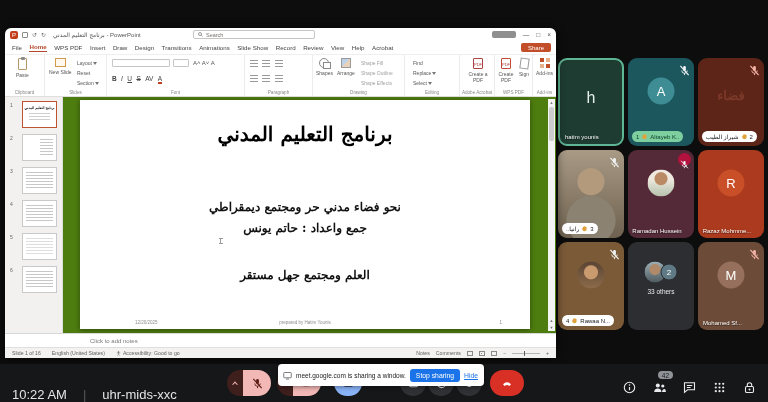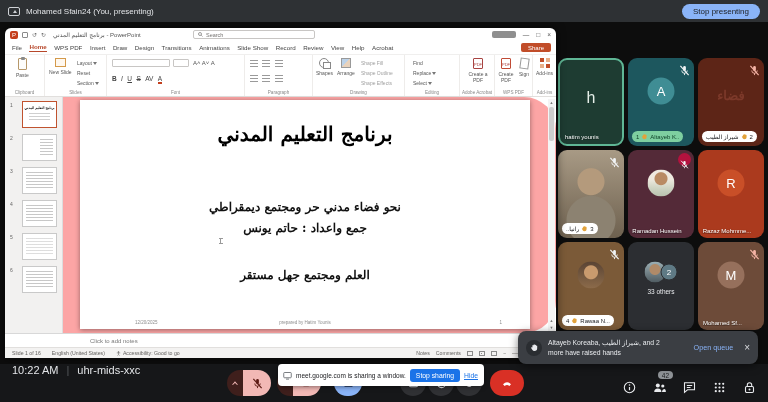--- a/index.html
+++ b/index.html
@@ -47,21 +47,21 @@
   .arr-ic { width:10px; height:10px; background:linear-gradient(135deg,#bcd2e8 0 50%,#e8d2bc 50%); border:1px solid #999; }
   .pdf-ic { width:10px; height:11px; border:1px solid #a94442; border-radius:1px; color:#a94442; font-size:4px; line-height:11px; text-align:center; }
   .grid-ic { width:10px; height:10px; background:
       linear-gradient(#c14d29,#c14d29) 0 0/4px 4px no-repeat,
       linear-gradient(#e8b08a,#e8b08a) 6px 0/4px 4px no-repeat,
       linear-gradient(#e8b08a,#e8b08a) 0 6px/4px 4px no-repeat,
       linear-gradient(#c14d29,#c14d29) 6px 6px/4px 4px no-repeat; }
   .muted-mini { color:#9f9f9f; }
 
   
-  .pcontent { position:absolute; left:0; right:0; top:69px; bottom:25px; background:#fca5a5;border-radius:32px; }
+  .pcontent { position:absolute; left:0; right:0; top:69px; bottom:25px; background:#4d7c0f; }
   .thumbs { position:absolute; left:0; top:0; bottom:0; width:58px; background:#f2f1f0; border-right:1px solid #ddd; }
   .thumbnum { position:absolute; left:5px; font-size:5px; color:#666; }
   .thumb { position:absolute; left:17px; width:35px; height:27px; background:#fff; border:1px solid #c9c9c9; cursor:pointer; }
   .thumb.sel { border:1.5px solid #c0532f; }
   .tlines { position:absolute; left:3px; right:3px; top:4px; bottom:4px; background:repeating-linear-gradient(180deg,#b5b5b5 0 1px,transparent 1px 3px); opacity:.75; }
   .tlines.narrow { left:auto; width:13px; right:3px; }
   .thumb1-title { position:absolute; top:4px; left:0; right:0; text-align:center; font-size:3.5px; font-weight:bold; color:#222; direction:rtl; }
   .thumb1-sub { position:absolute; top:11px; left:6px; right:6px; height:9px; background:repeating-linear-gradient(180deg,#cfcfcf 0 1px,transparent 1px 3px); }
 
   .slide1 { position:absolute; left:75px; top:3px; width:450px; height:229px; background:#fff; box-shadow:0 1px 5px rgba(0,0,0,.4); }
@@ -111,21 +111,21 @@
 
   
   .toast { position:absolute; left:518px; top:331px; width:240px; height:33px; background:#3b3e43; border-radius:8px; display:flex; align-items:center; gap:6px; padding:0 8px; box-shadow:0 2px 8px rgba(0,0,0,.5); z-index:6; }
   .toast-ic { width:16px; height:16px; border-radius:50%; background:#2a2d31; color:#e8eaed; display:flex; align-items:center; justify-content:center; flex:none; }
   .toast-text { font-size:6.8px; color:#e8eaed; line-height:1.4; }
   .toast-action { color:#8ab4f8; font-size:7.2px; margin-left:auto; white-space:nowrap; cursor:pointer; }
   .toast-close { color:#dadce0; font-size:10px; margin-left:5px; cursor:pointer; }
 
   
   .bottombar { position:absolute; left:0; right:0; bottom:0; height:38px; background:#161719; z-index:4; }
-  .timecode { position:absolute; left:12px; top:0; bottom:0; display:flex; align-items:flex-start; gap:8px; font-size:11px; color:#e3e5e8; }
+  .timecode { position:absolute; left:12px; top:0; bottom:0; display:flex; align-items:flex-end; gap:16px; font-size:13px; color:#e3e5e8; }
   .timecode .sep { color:#55585c; }
   .ctl { position:absolute; bottom:6px; height:26px; display:flex; align-items:center; justify-content:center; cursor:pointer; }
   .chev-btn { width:16px; background:#3f1f1c; border-radius:13px 0 0 13px; }
   .chev-btn .c { width:4px; height:4px; border-left:1.5px solid #f2b8b5; border-top:1.5px solid #f2b8b5; transform:rotate(45deg) translate(1px,1px); }
   .pink-btn { width:28px; background:#f2b8b5; border-radius:0 13px 13px 0; color:#5c1a14; }
   .blue-btn { width:28px; background:#8ab4f8; border-radius:13px; color:#182b4d; }
   .gray-circ { width:26px; background:#303134; border-radius:50%; color:#e8eaed; }
   .end-call { width:34px; background:#d93025; border-radius:13px; color:#fff; }
   .sharebar { position:absolute; left:278px; bottom:16px; width:206px; height:22px; background:#fff; border-radius:4px; display:flex; align-items:center; gap:4px; padding:0 5px; z-index:7; box-shadow:0 1px 5px rgba(0,0,0,.45); }
   .sharemsg { font-size:6.5px; color:#202124; white-space:nowrap; }
@@ -133,25 +133,20 @@
   .hide-link { color:#1a73e8; font-size:6.8px; text-decoration:underline; cursor:pointer; }
   .rightbar { position:absolute; right:12px; bottom:9px; display:flex; gap:17px; align-items:center; color:#e8eaed; }
   .rico { width:13px; height:13px; cursor:pointer; position:relative; }
   .count-badge { position:absolute; top:-9px; right:-7px; background:#8f9397; color:#1b1c1e; font-size:6.5px; padding:0.5px 4px; border-radius:6px; }
 </style>
 </head>
 <body>
 
 <div id="root">
 
-  <div class="topbar">
-    <div class="present-glyph"></div>
-    <span class="topbar-label">Mohamed Sfain24 (You, presenting)</span>
-    <div class="stop-presenting">Stop presenting</div>
-  </div>
 
   <div class="ppt">
 
     <div class="ppt-titlebar">
       <div class="ppt-logo">P</div>
       <div class="save-ic"></div>
       <span class="qat">↺</span>
       <span class="qat">↻</span>
       <span class="ppt-title">برنامج التعليم المدني - PowerPoint</span>
       <div class="ppt-search">
@@ -468,33 +463,20 @@
       </div>
     <span class="mic-off salmon"><svg viewBox="0 0 12 12" width="11" height="11">
           <rect x="4.5" y="1.2" width="3" height="5.6" rx="1.5" fill="currentColor"></rect>
           <path d="M3 6 a3 3 0 0 0 6 0" fill="none" stroke="currentColor" stroke-width="1"></path>
           <line x1="6" y1="9" x2="6" y2="11" stroke="currentColor" stroke-width="1"></line>
           <line x1="1.5" y1="1" x2="10.5" y2="11" stroke="currentColor" stroke-width="1.3"></line>
         </svg></span>
     <span class="tname">Mohamed Sf...</span>
   </div>
 
-  <div class="toast">
-    <div class="toast-ic">
-        <svg viewBox="0 0 12 12" width="9" height="9">
-          <path d="M3.2 6.5 V3.4 a.8.8 0 0 1 1.6 0 V2.6 a.8.8 0 0 1 1.6 0 v.4 a.8.8 0 0 1 1.6 0 v1 a.8.8 0 0 1 1.6 0 v3.1 a3.7 3.7 0 0 1-3.7 3.7 3.3 3.3 0 0 1-2.9-1.7 L1.7 7 a.9.9 0 0 1 1.5-1z" fill="currentColor"></path>
-        </svg>
-      </div>
-    <div class="toast-text">
-      <div>Altayeb Koreaba, شيراز الطيب, and 2</div>
-      <div>more have raised hands</div>
-    </div>
-    <span class="toast-action">Open queue</span>
-    <span class="toast-close">×</span>
-  </div>
 
   <div class="bottombar">
     <div class="timecode">
       <span>10:22 AM</span>
       <span class="sep">|</span>
       <span>uhr-mids-xxc</span>
     </div>
 
     <div class="ctl chev-btn" style="left:227px;">
         <div class="c"></div>

